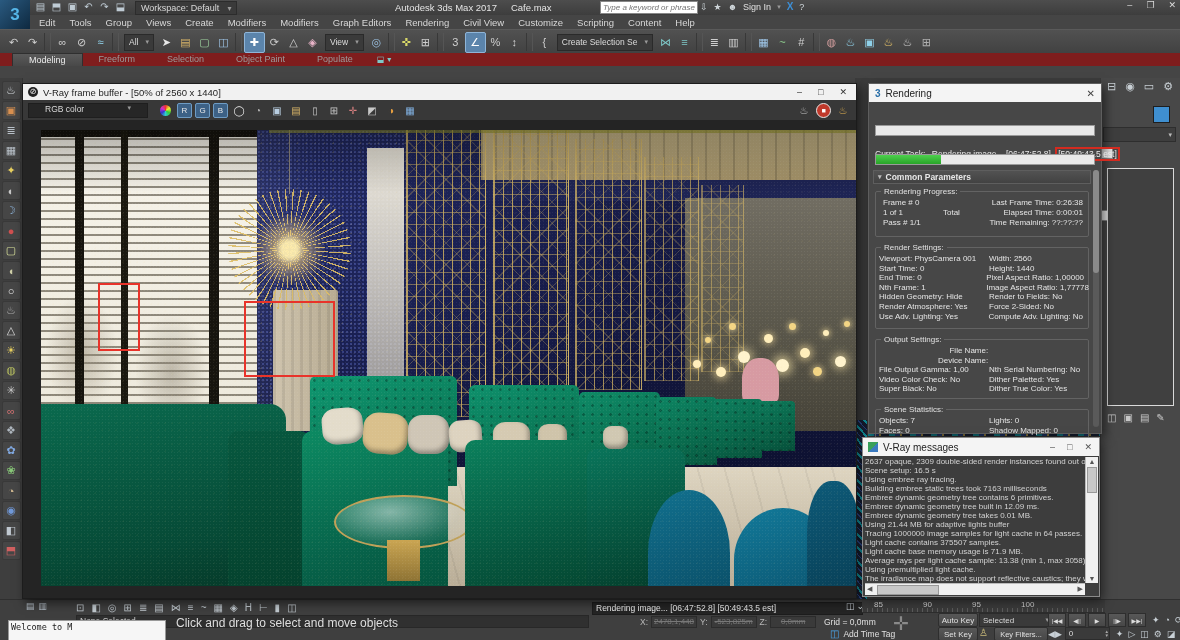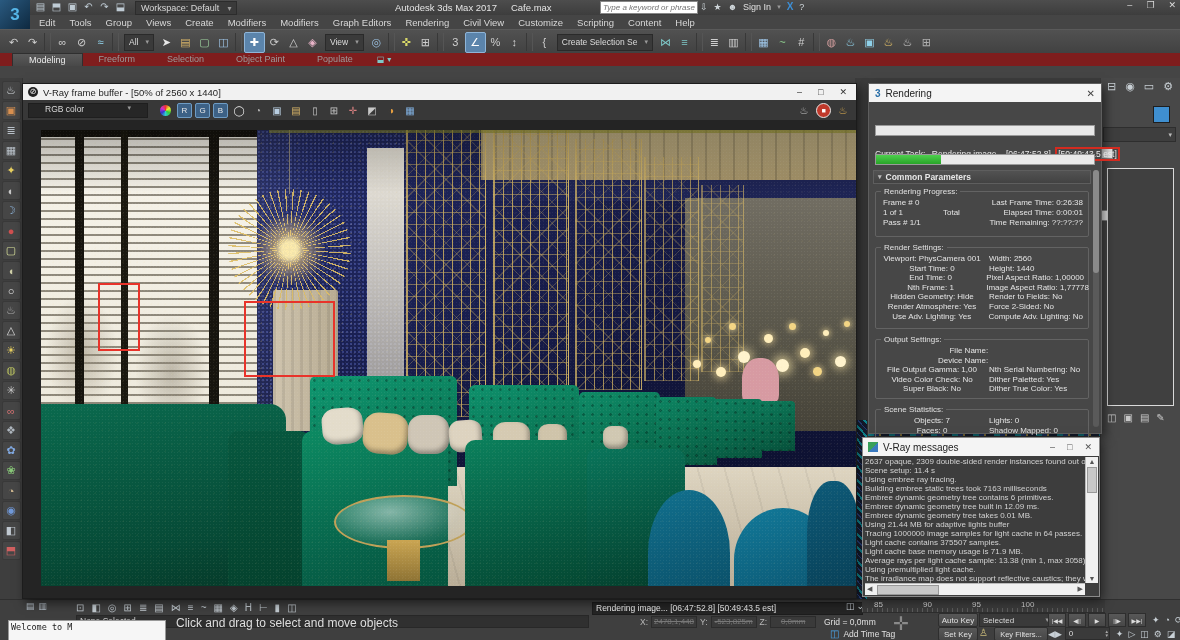--- a/index.html
+++ b/index.html
@@ -165,21 +165,21 @@
   .rd-task{position:absolute;left:6px;top:65px;right:4px;font-size:8.5px;color:#e8e8e8;white-space:nowrap;}
   .rd-est{border:2px solid #d42b20;padding:0 1px;margin-left:2px;}
   .rollout{position:absolute;left:4px;top:86px;right:10px;height:12px;background:linear-gradient(#525252,#424242);
            border:1px solid #5e5e5e;font-size:8.5px;font-weight:bold;color:#e8e8e8;display:flex;align-items:center;gap:4px;padding:0 4px;}
   .rd-scroll{position:absolute;right:2px;top:86px;width:6px;bottom:6px;background:#5a5a5a;border-radius:3px;}
   .rd-scroll .thumb{position:absolute;top:0;left:0;right:0;height:40%;background:#8a8a8a;border-radius:3px;}
   .grp{position:absolute;left:6px;right:12px;border:1px solid #636363;border-radius:2px;}
   .grp-label{position:absolute;top:-5px;left:5px;background:#474747;padding:0 3px;font-size:8px;color:#e0e0e0;}
   .grp-body{padding:6px 3px 2px;}
   .grow{display:flex;font-size:8px;line-height:9.6px;color:#e4e4e4;white-space:nowrap;}
-  .grow .gl{width:53%;text-align:center;padding-right:4px;}
+  .grow .gl{width:53%;text-align:left;padding-right:4px;}
   .grow .gr{width:47%;text-align:left;padding-right:2px;}
   .grow3{display:flex;font-size:8px;line-height:10px;color:#e4e4e4;white-space:nowrap;}
   .grow3 .g1{width:30%;padding-left:4px;}
   .grow3 .g2{width:22%;}
   .grow3 .g3{width:48%;text-align:right;padding-right:2px;}
   .gline{font-size:8px;line-height:9.6px;color:#e4e4e4;width:53%;text-align:right;padding-right:4px;}
   
   .vmsg{position:absolute;left:862px;top:437px;width:236px;height:158px;background:#3d3d3d;border:1px solid #8a8a8a;
         box-shadow:3px 4px 10px rgba(0,0,0,.5);z-index:21;}
   .vm-title{height:18px;background:#f4f4f4;color:#222;display:flex;align-items:center;font-size:10px;padding:0 5px;gap:5px;}
@@ -647,21 +647,21 @@
       <span class="vm-ico"></span>
       <span>V-Ray messages</span>
       <span class="vm-ctl">
         <span>–</span>
         <span>□</span>
         <span>✕</span>
       </span>
     </div>
     <div class="vm-body">
         <div class="vm-line">2637 opaque, 2309 double-sided render instances found out of 3793 total</div>
-        <div class="vm-line">Scene setup: 11.4 s</div>
+        <div class="vm-line">Scene setup: 16.5 s</div>
         <div class="vm-line">Using embree ray tracing.</div>
         <div class="vm-line">Building embree static trees took 7163 milliseconds</div>
         <div class="vm-line">Embree dynamic geometry tree contains 6 primitives.</div>
         <div class="vm-line">Embree dynamic geometry tree built in 12.09 ms.</div>
         <div class="vm-line">Embree dynamic geometry tree takes 0.01 MB.</div>
         <div class="vm-line">Using 21.44 MB for adaptive lights buffer</div>
         <div class="vm-line">Tracing 1000000 image samples for light cache in 64 passes.</div>
         <div class="vm-line">Light cache contains 375507 samples.</div>
         <div class="vm-line">Light cache base memory usage is 71.9 MB.</div>
         <div class="vm-line">Average rays per light cache sample: 13.38 (min 1, max 3058)</div>

